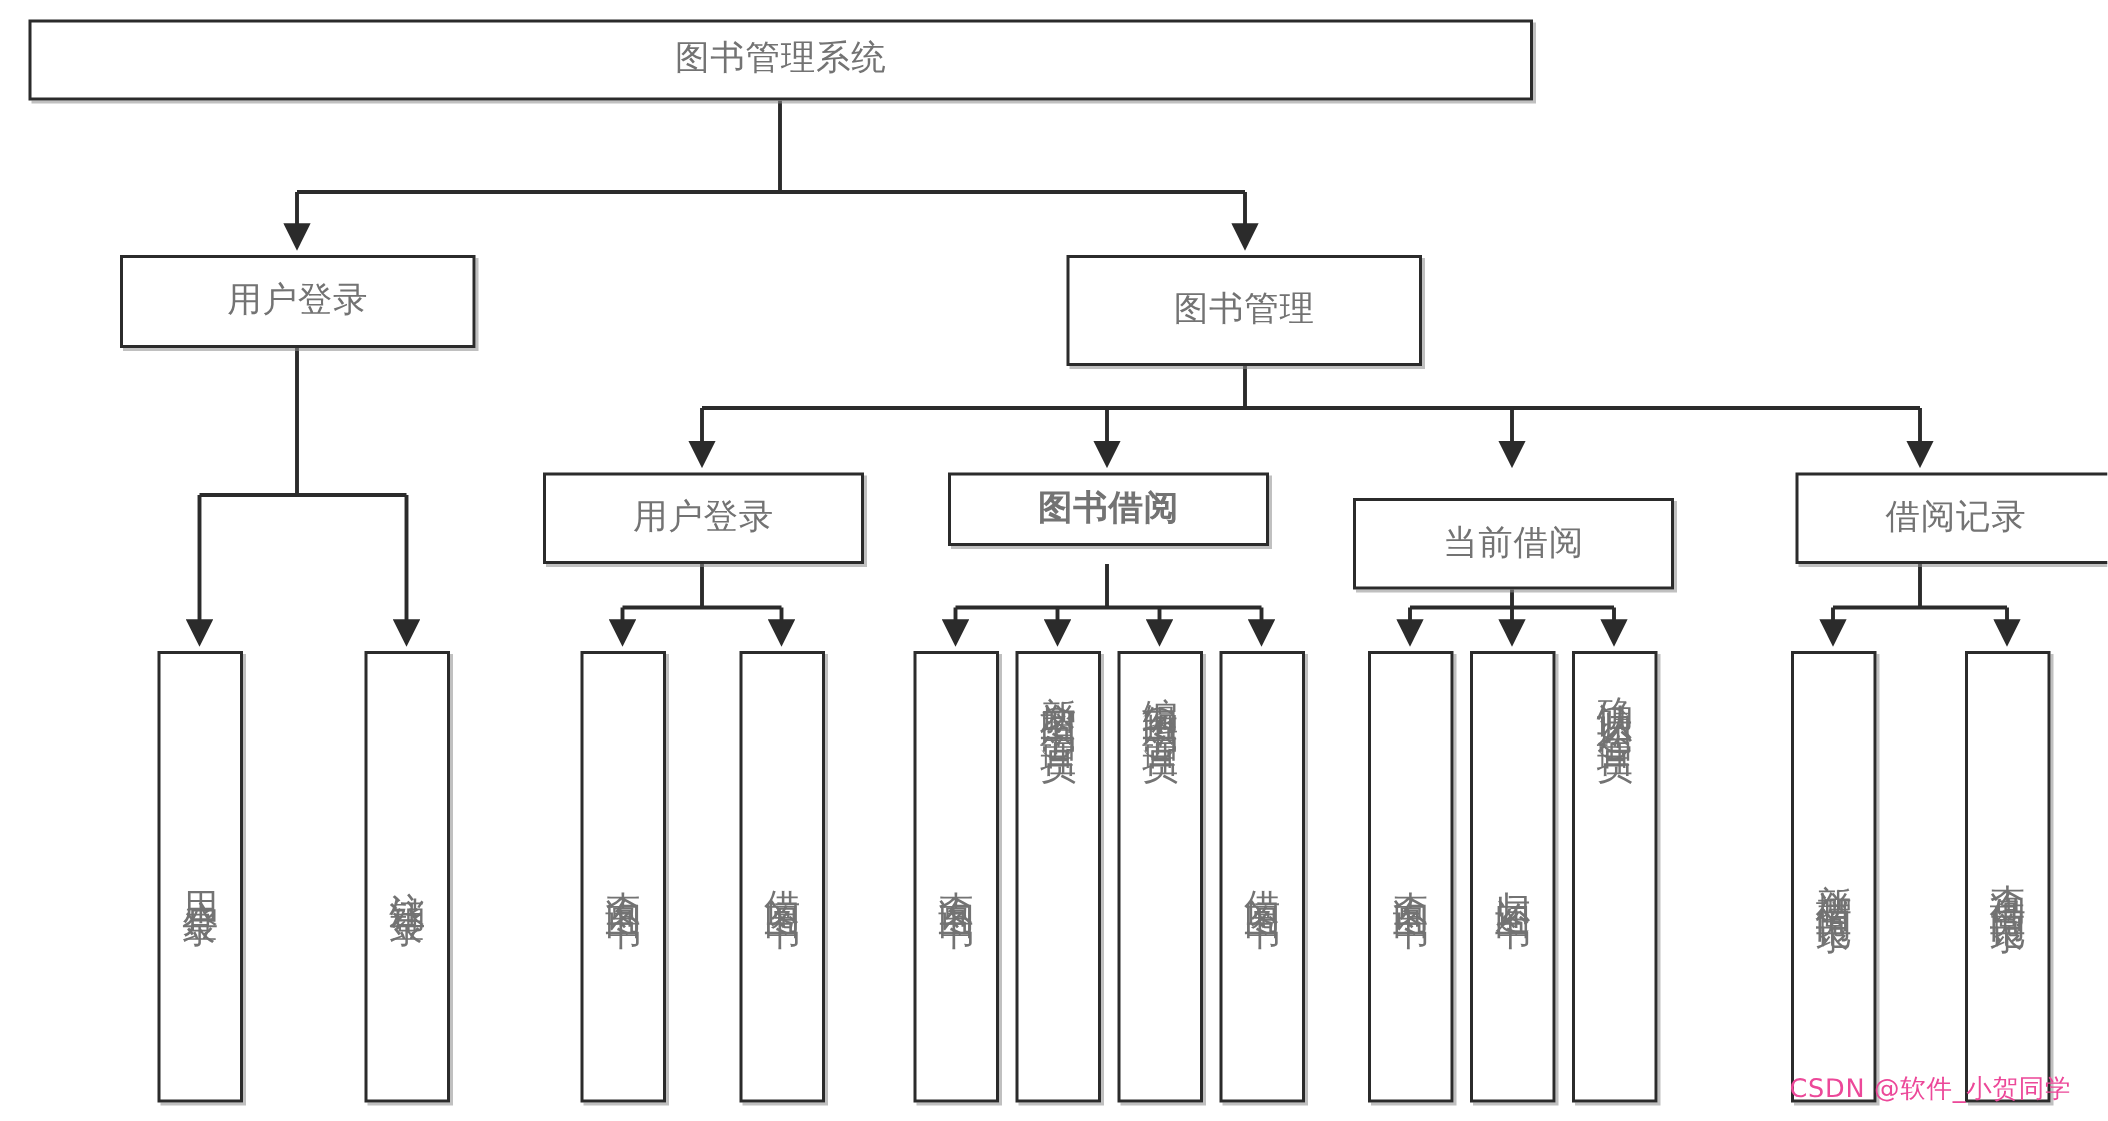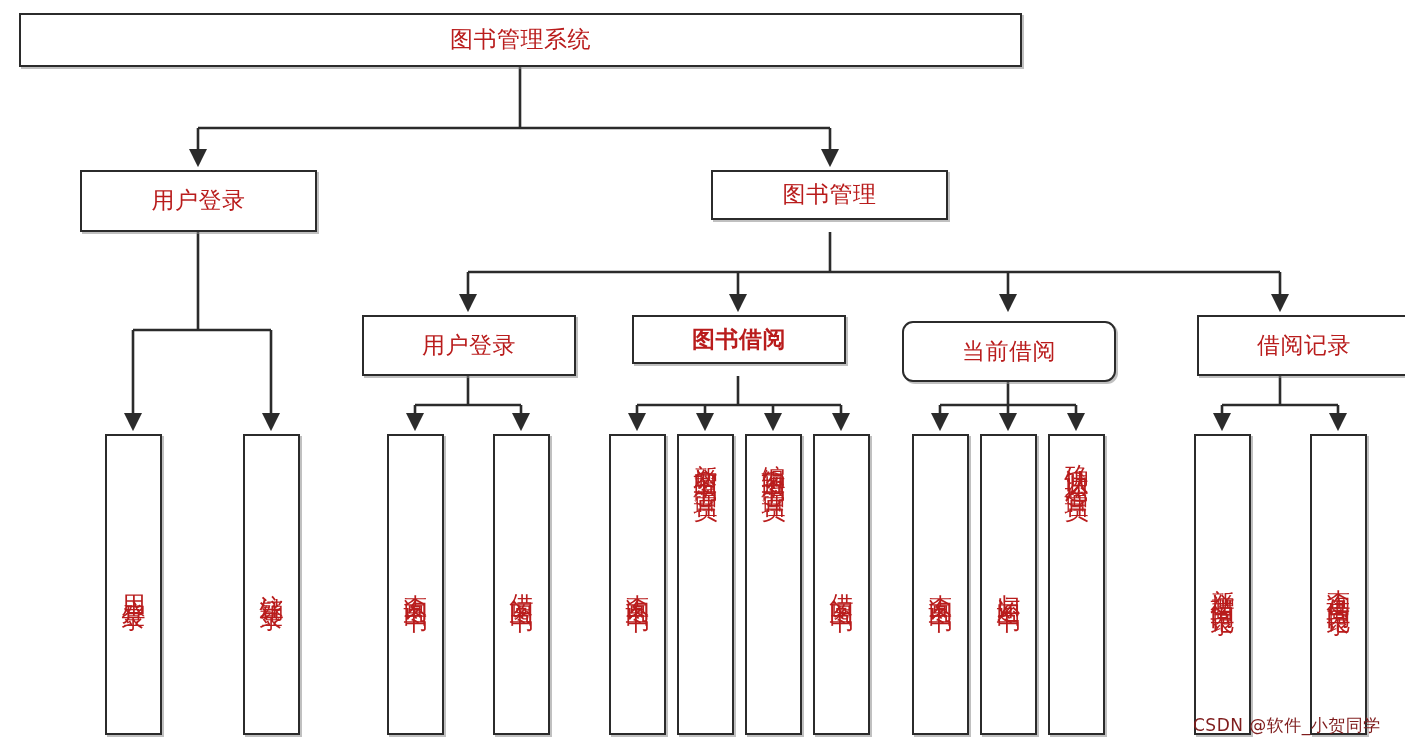--- a/index.html
+++ b/index.html
@@ -26,21 +26,21 @@
     pointer-events: none;
   }
   .node {
     position: absolute;
     box-sizing: border-box;
     background: #ffffff;
     border: 2.5px solid #2b2b2b;
     display: flex;
     align-items: center;
     justify-content: center;
-    color: #b91c1c;
+    color: #737373;
     box-shadow: 2px 2px 0 rgba(140,140,140,0.55);
   }
   .node .label {
     display: block;
     text-align: center;
     line-height: 1.18;
     white-space: nowrap;
   }
   .node.h .label {
     font-size: 23px;
@@ -63,21 +63,21 @@
   }
   .node.v.centered {
     align-items: center;
     padding-top: 0;
   }
   .watermark {
     position: absolute;
     left: 1193px;
     top: 714px;
     font-size: 17px;
-    color: #7f1d1d;
+    color: #ec4899;
     white-space: nowrap;
     letter-spacing: 0.5px;
   }
 </style>
 </head>
 <body>
 
 <div id="stage">
 
   <svg id="wires" viewBox="0 0 1405 747" width="1405" height="747">
@@ -130,31 +130,31 @@
     </g>
   </svg>
 
   <div class="node h root" style="left:19px; top:13px; width:1003px; height:54px;">
     <span class="label">图书管理系统</span>
   </div>
 
   <div class="node h" style="left:80px; top:170px; width:237px; height:62px;">
     <span class="label">用户登录</span>
   </div>
-  <div class="node h" style="left:711px; top:170px; width:237px; height:50px;">
+  <div class="node h" style="left:711px; top:170px; width:237px; height:74px;">
     <span class="label">图书管理</span>
   </div>
 
   <div class="node h" style="left:362px; top:315px; width:214px; height:61px;">
     <span class="label">用户登录</span>
   </div>
   <div class="node h" style="left:632px; top:315px; width:214px; height:49px;font-weight:bold;">
     <span class="label">图书借阅</span>
   </div>
-  <div class="node h" style="left:902px; top:321px; width:214px; height:61px;border-radius:11px;">
+  <div class="node h" style="left:902px; top:332px; width:214px; height:61px;">
     <span class="label">当前借阅</span>
   </div>
   <div class="node h" style="left:1173px; top:315px; width:214px; height:61px;margin-left:24px;">
     <span class="label">借阅记录</span>
   </div>
 
   <div class="node v centered" style="left:105px; top:434px; width:57px; height:301px;">
     <span class="label">用户登录</span>
   </div>
   <div class="node v centered" style="left:243px; top:434px; width:57px; height:301px;">

